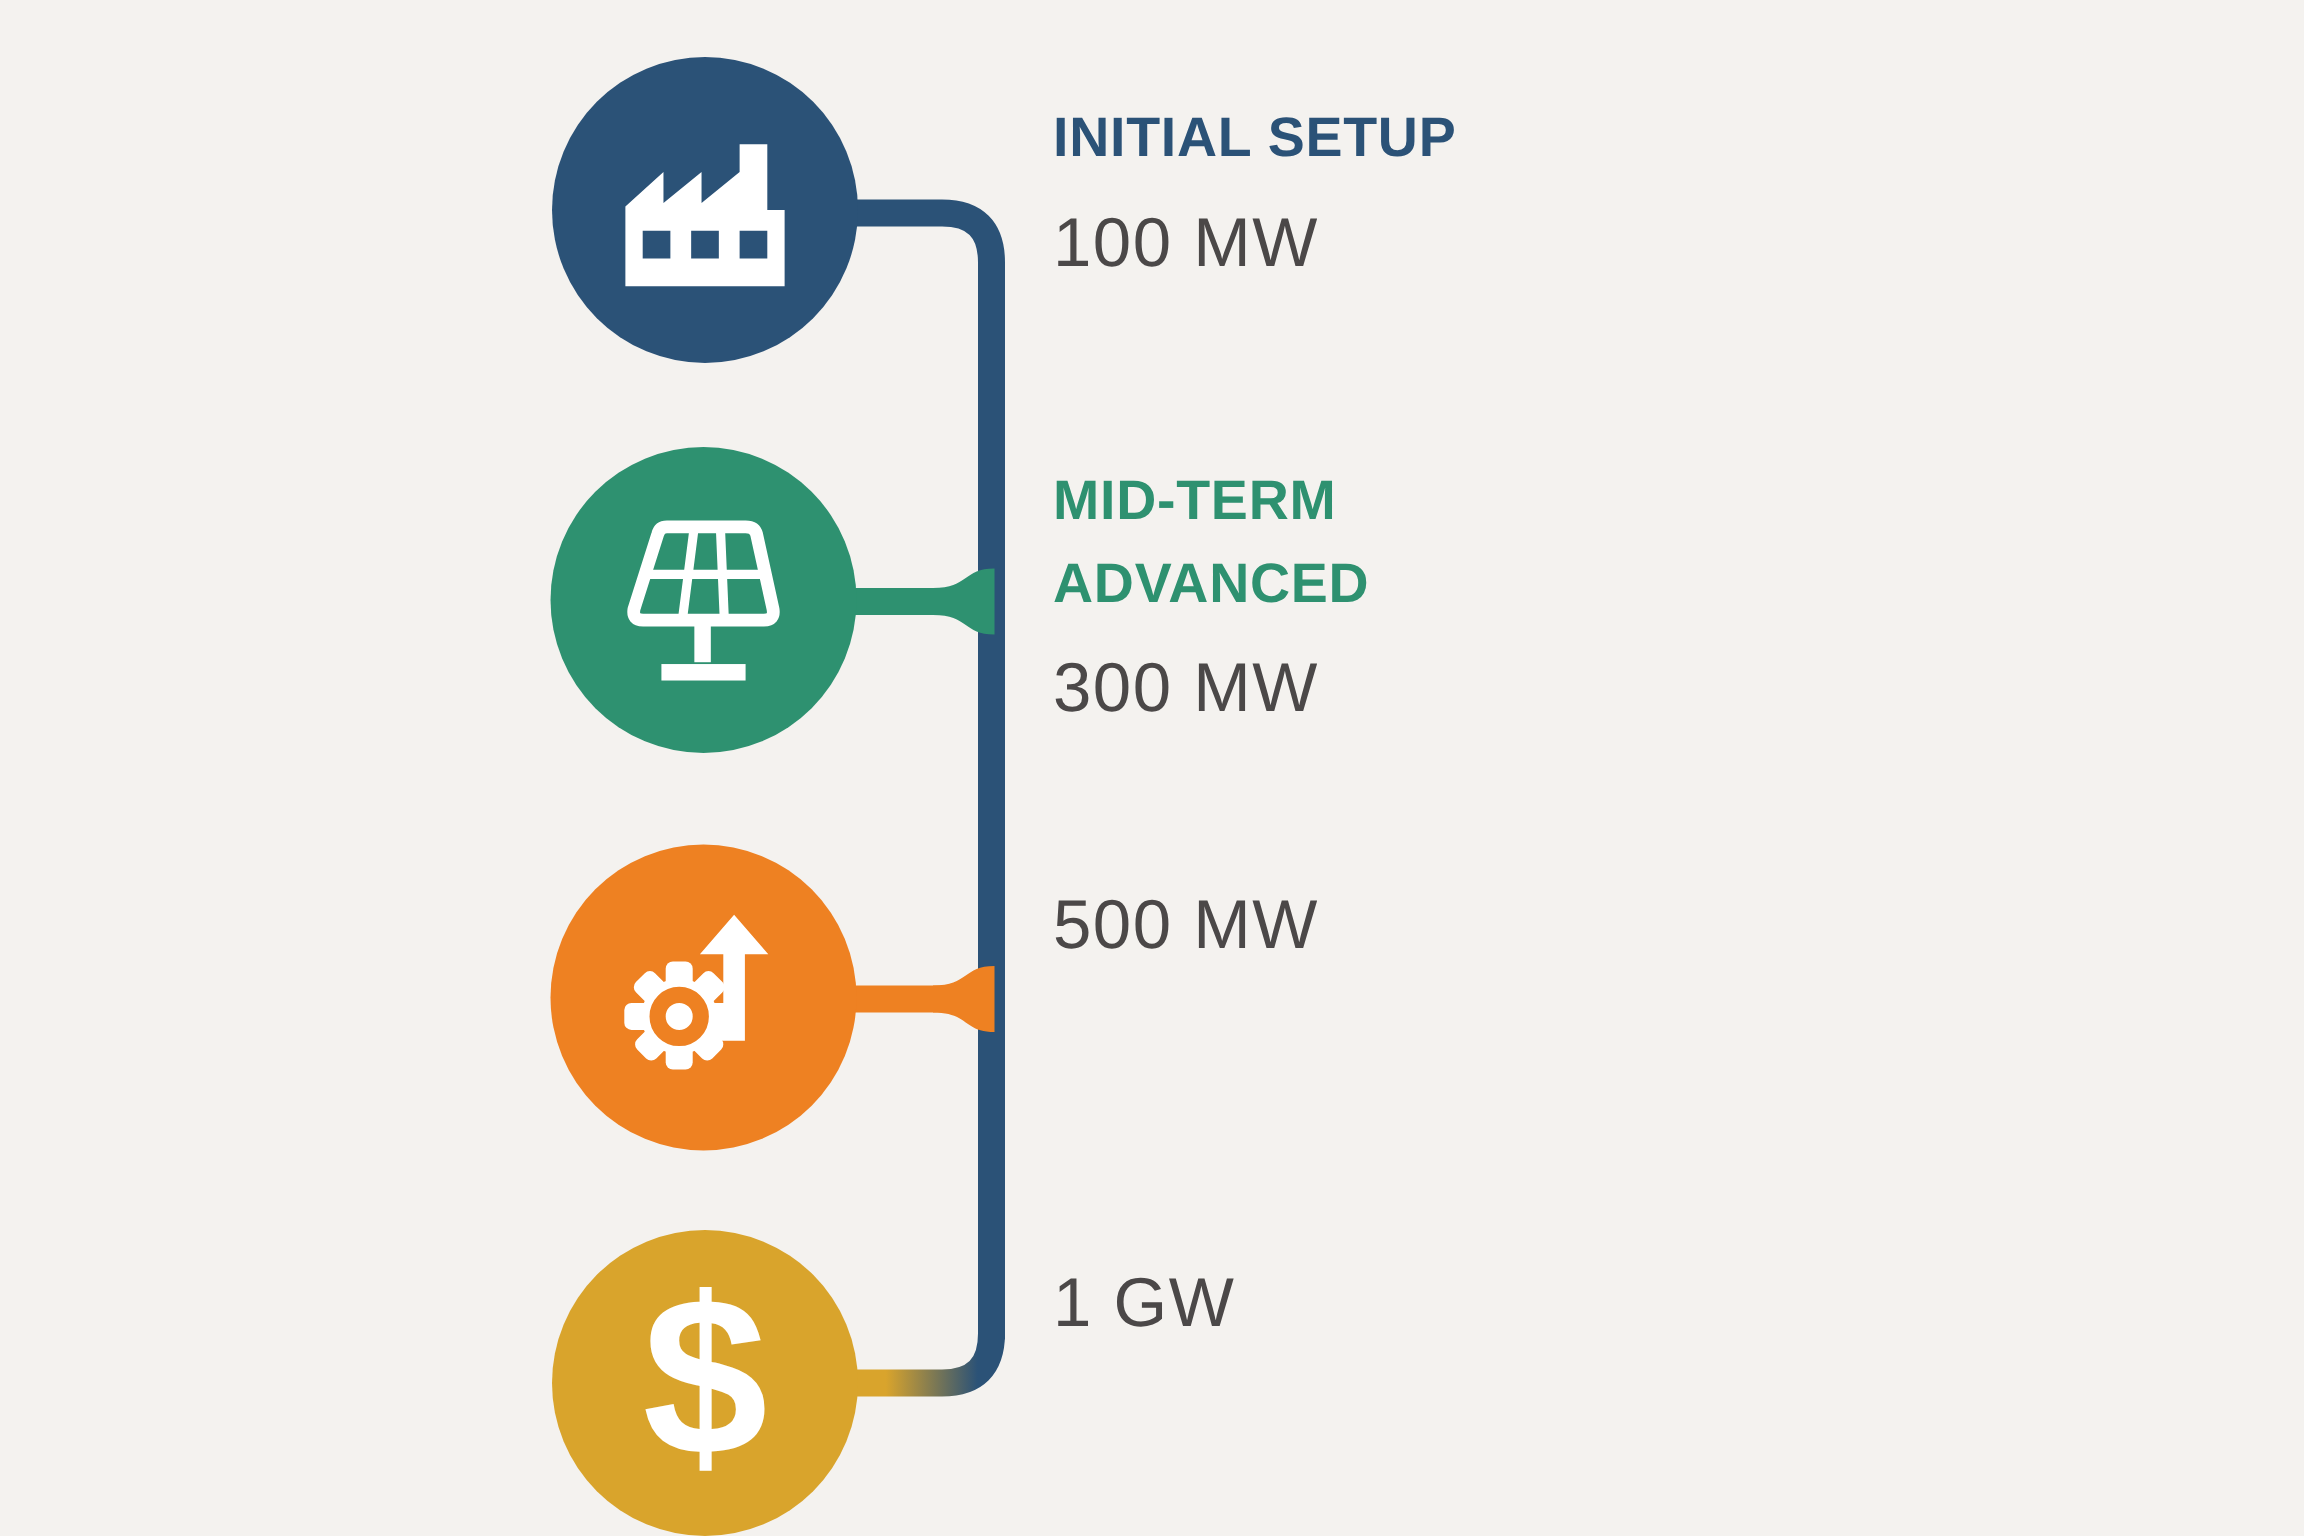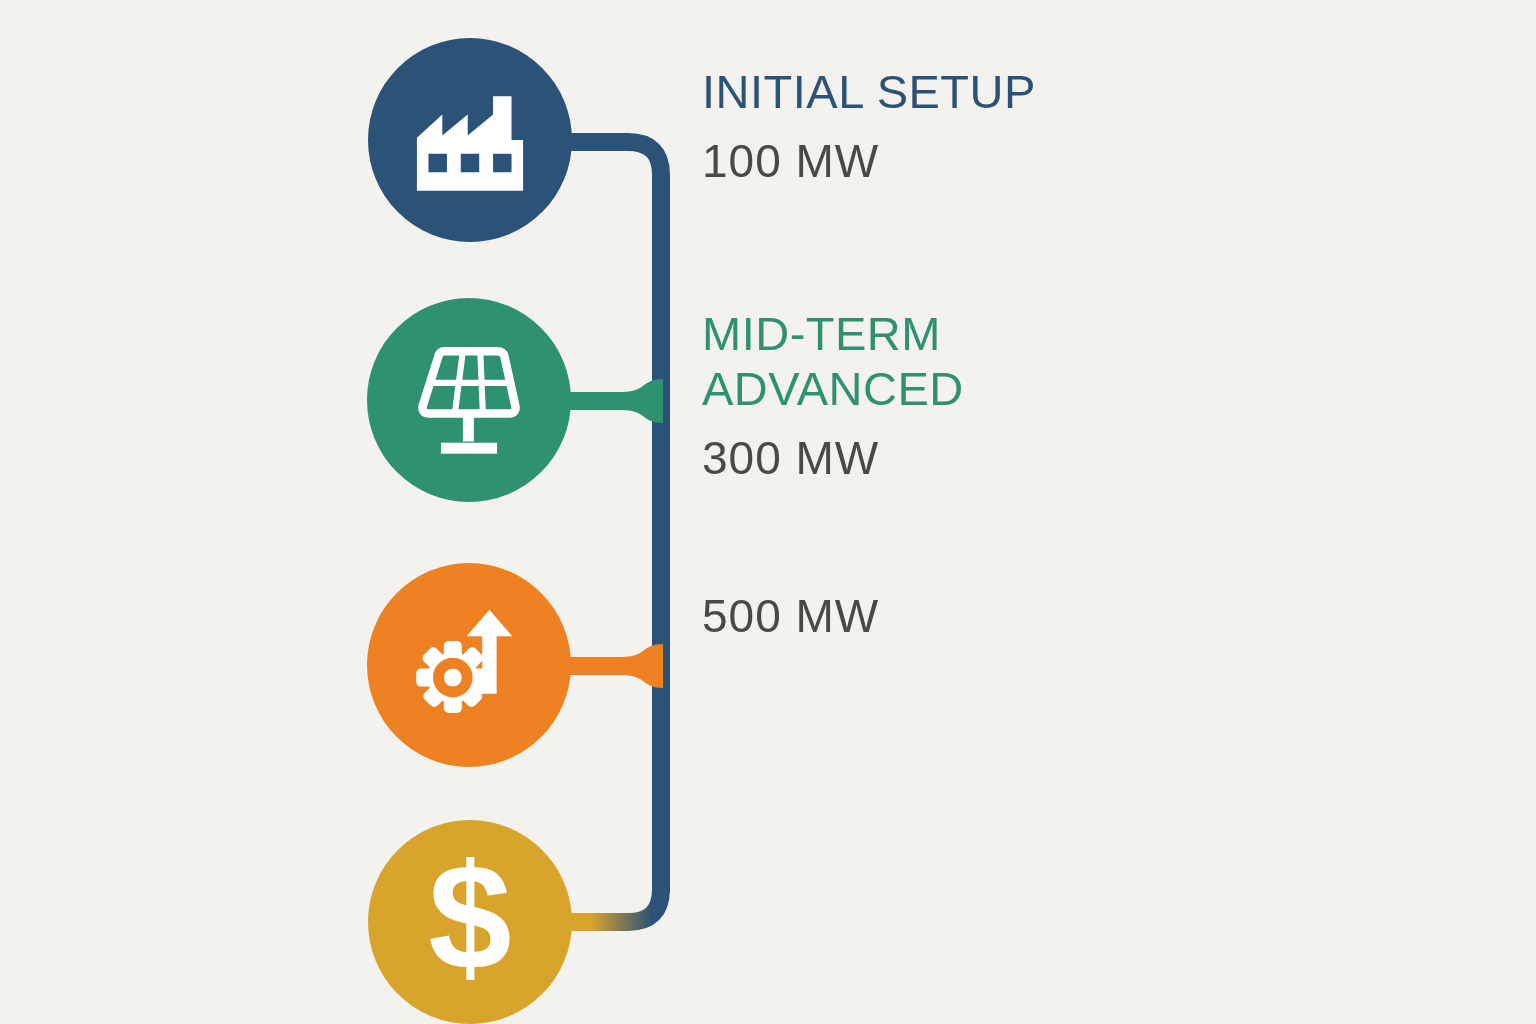--- a/index.html
+++ b/index.html
@@ -27,21 +27,21 @@
   .dollar{
     color:#ffffff;font-size:150px;font-weight:700;line-height:1;
     margin-top:-10px;
   }
   .label-group{position:absolute;left:702px;}
   .g1{top:64px;}
   .g2{top:306px;}
   .g3{top:574px;}
   .g4{top:826px;}
   .title{
-    font-weight:400;font-size:47px;line-height:55px;letter-spacing:0.5px;
+    font-weight:700;font-size:37px;line-height:55px;letter-spacing:0.5px;
   }
   .title span{display:block;}
   .t-blue{color:var(--blue);}
   .t-green{color:var(--green);}
   .t-orange{color:var(--orange);}
   .t-gold{color:var(--gold);}
   .value{
     font-weight:400;font-size:46px;line-height:54px;
     color:var(--value_text);margin-top:15px;letter-spacing:1px;
   }
@@ -129,15 +129,16 @@
     <div class="value">300 MW</div>
   </div>
 
   <div class="label-group g3">
     <div class="value">500 MW</div>
   </div>
 
   <div class="label-group g4">
     <div class="title t-gold">
     </div>
+    <div class="value">1 GW</div>
   </div>
 
 </div>
 
 </body></html>

